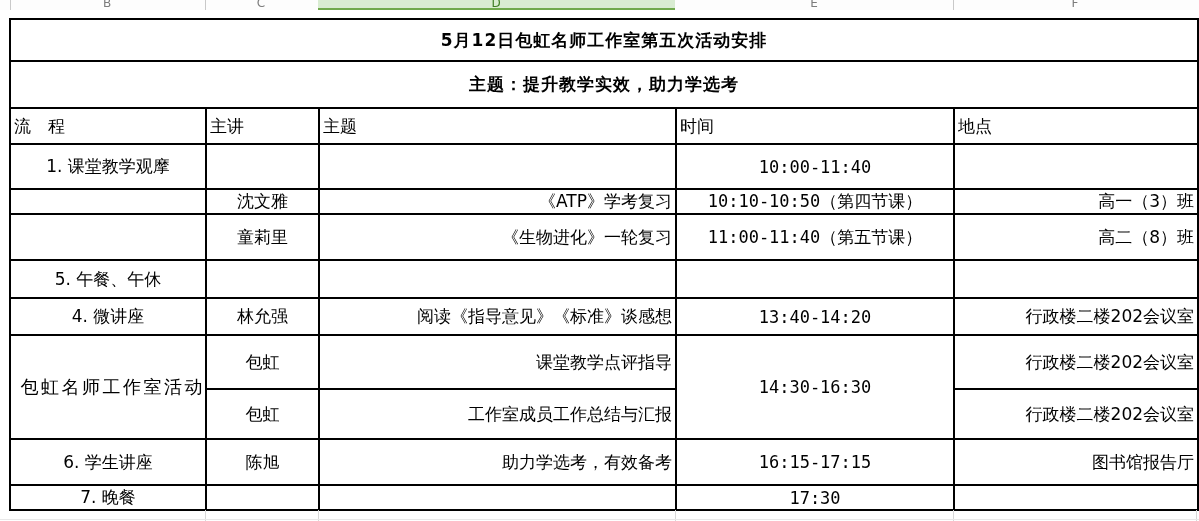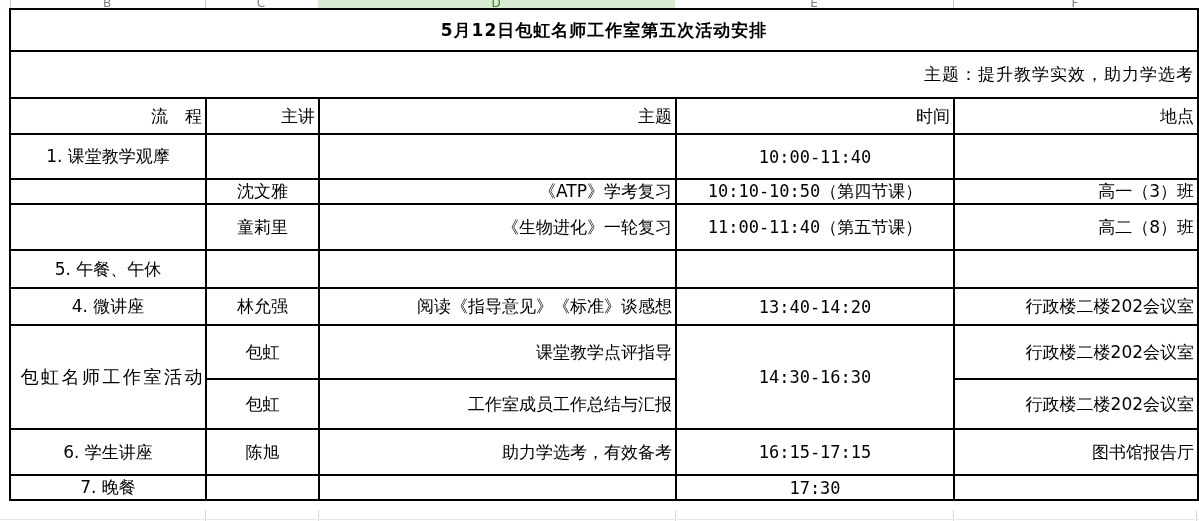--- a/index.html
+++ b/index.html
@@ -10,34 +10,34 @@
     color:#000;
   }
   
   .col-strip{position:absolute;left:0;top:0;width:1199px;height:10px;background:#fdfdfd;overflow:hidden;}
   .col-sep{position:absolute;top:0;width:1px;height:10px;background:#c9c9c9;}
   .col-letter{position:absolute;top:-3px;font-size:12px;line-height:12px;color:#7c7c7c;transform:translateX(-50%);}
   .col-selection{position:absolute;left:318px;top:0;width:357px;height:10px;background:#d9ecd2;border-bottom:2px solid #70a94d;box-sizing:border-box;}
   .col-letter.selected{color:#3f7d26;}
   
   table.sched{
-    position:absolute;left:9px;top:8px;width:1188px;
+    position:absolute;left:9px;top:18px;width:1188px;
     border-collapse:collapse;table-layout:fixed;
   }
   table.sched td{
     border:2px solid #000;
     padding:0 3px;
     vertical-align:middle;
     font-size:17px;
     overflow:hidden;
     white-space:nowrap;
   }
   td.title-cell{text-align:center;font-size:27px;font-weight:bold;letter-spacing:1px;}
-  td.subtitle-cell{text-align:right;font-size:23px;font-weight:normal;letter-spacing:1px;}
-  td.hdr{text-align:right;font-size:20px;}
+  td.subtitle-cell{text-align:center;font-size:23px;font-weight:bold;letter-spacing:1px;}
+  td.hdr{text-align:left;font-size:20px;}
   td.c-left{text-align:center;}
   td.c-center{text-align:right;}
   td.time{
     text-align:center;
     font-family:"DejaVu Sans Mono","Liberation Mono",monospace;
     font-size:18px;
     border-radius:9px;
   }
   .overflow-label{
     position:relative;

